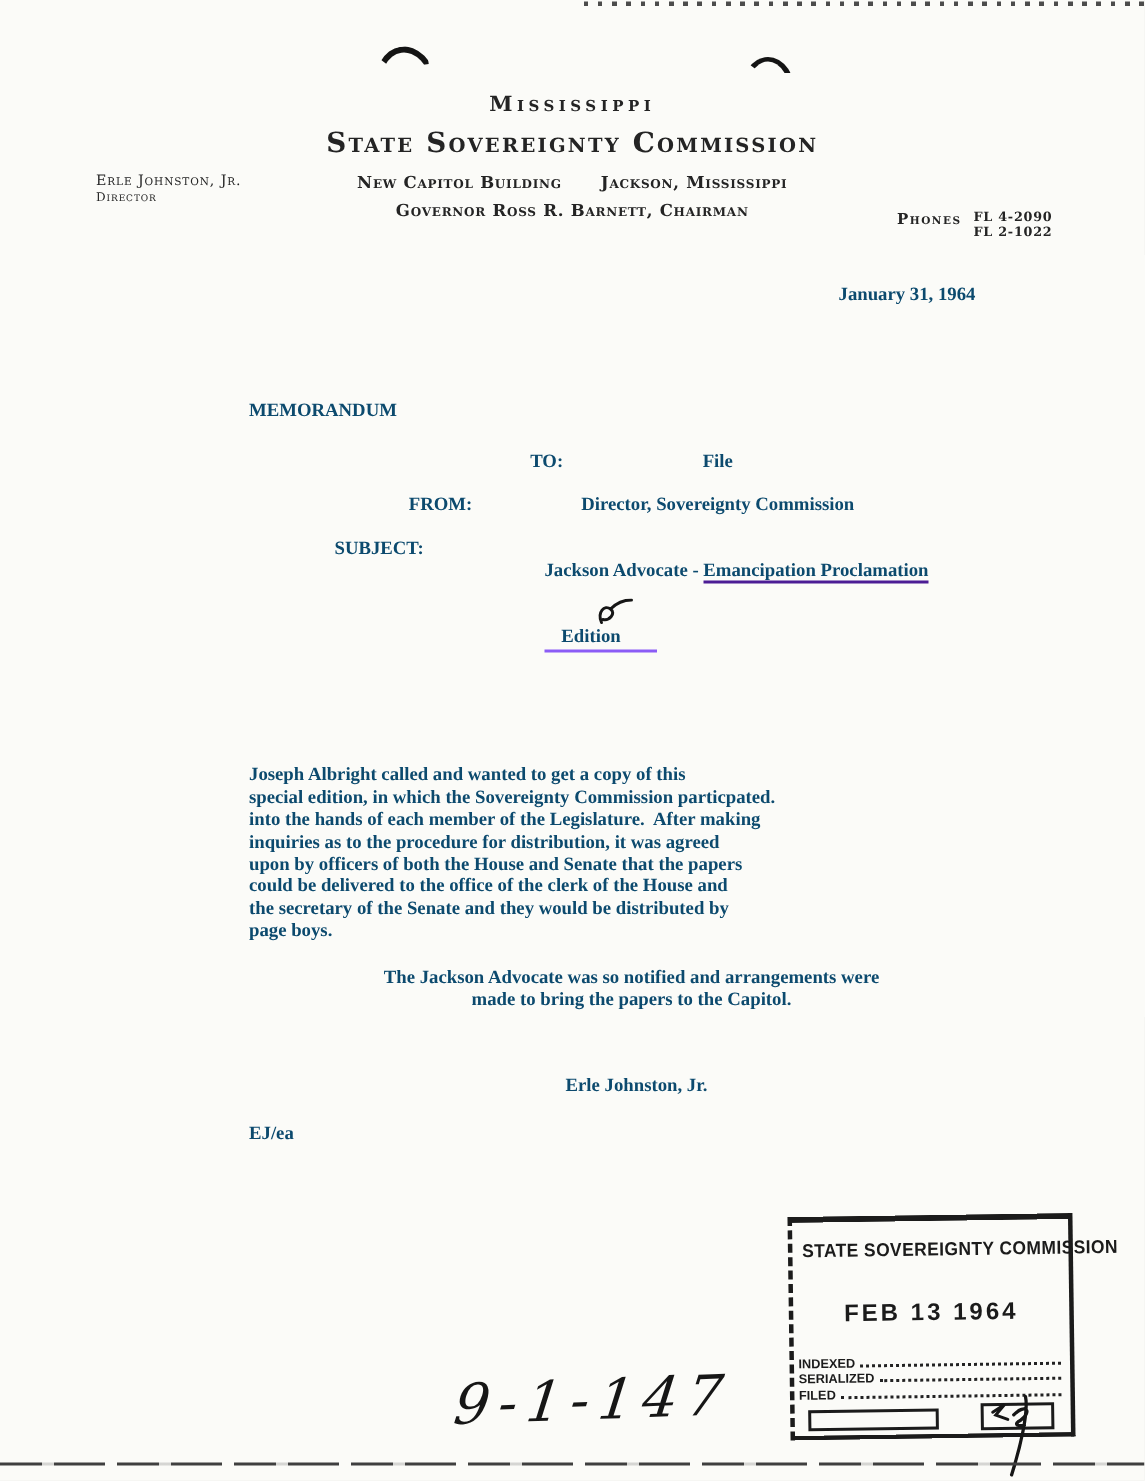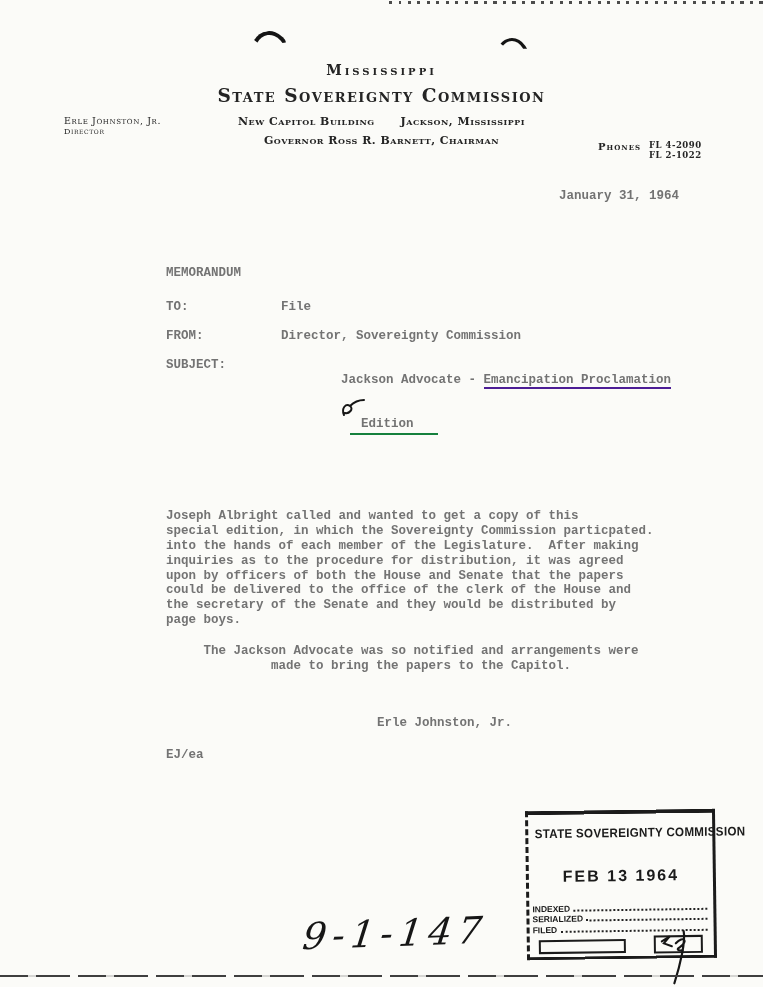--- a/index.html
+++ b/index.html
@@ -35,30 +35,30 @@
   .lh-officer .title{font-size:8px;}
   .lh-address{position:absolute;top:115px;left:0;width:100%;text-align:center;
     font-size:11px;letter-spacing:0.5px;font-weight:600;white-space:pre;}
   .lh-address .gap{display:inline-block;width:26px;}
   .lh-chairman{position:absolute;top:134px;left:0;width:100%;text-align:center;
     font-size:11px;letter-spacing:0.5px;font-weight:600;}
   .lh-phones{position:absolute;left:598px;top:141px;display:flex;align-items:flex-start;}
   .lh-phones .plabel{font-size:10px;letter-spacing:1px;font-weight:600;margin-right:8px;}
   .lh-phones .pnums{font-size:8.5px;line-height:9.5px;letter-spacing:0.5px;font-weight:600;}
   
-  .tw{font-family:Liberation Mono, monospace;font-weight:700;color:#737373;}
+  .tw{font-family:Liberation Serif, serif;font-weight:700;color:#0c4a6e;}
   .date-line{position:absolute;left:559px;top:189px;font-size:12.5px;}
   .memo{position:absolute;left:166px;top:266px;width:510px;font-size:12.5px;line-height:14.9px;}
   .memo-heading{margin:0 0 19px 0;}
-  .memo-row{display:flex;margin:0 0 14px 0;}
+  .memo-row{display:flex;margin:0 0 14px 0;justify-content:center;}
   .memo-row .label{width:115px;flex:0 0 115px;}
   .memo-row .value{white-space:pre-wrap;}
   .u{border-bottom:2px solid #4c1d95;padding-bottom:0;}
   .subject-line2{display:block;position:relative;margin-left:5px;}
-  .u2{display:inline-block;border-bottom:2px solid #15803d;padding:0 24px 1px 11px;margin-left:-11px;}
+  .u2{display:inline-block;border-bottom:2px solid #8b5cf6;padding:0 24px 1px 11px;margin-left:-11px;}
   .flourish{position:absolute;left:54px;top:-3px;}
   .para{white-space:pre-wrap;margin:12px 0 16px 0;}
   .para.p2{margin-bottom:16px;text-align:center;}
   .signature{margin:42px 0 0 211px;}
   .typist{margin:17px 0 0 0;}
   
   .handwritten{
     position:absolute;left:303px;top:912px;
     font-family:"DejaVu Serif", serif;font-style:italic;
     font-size:37px;letter-spacing:6px;color:#161616;

